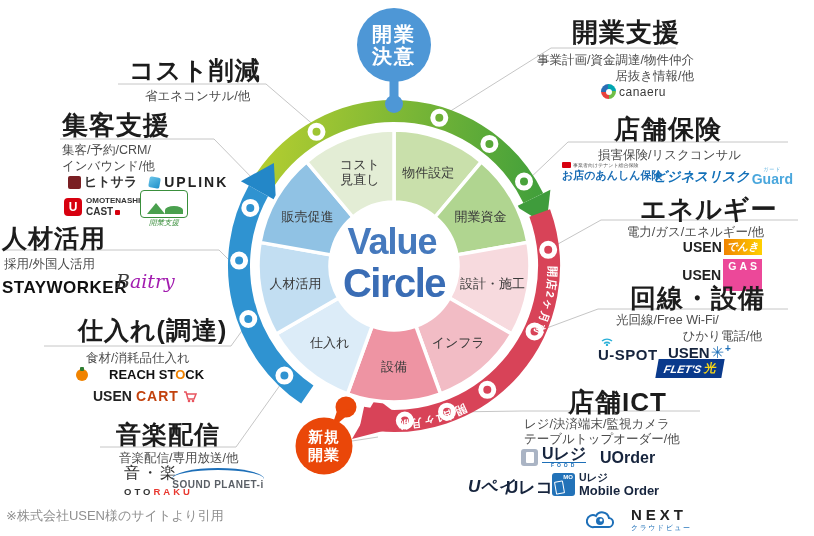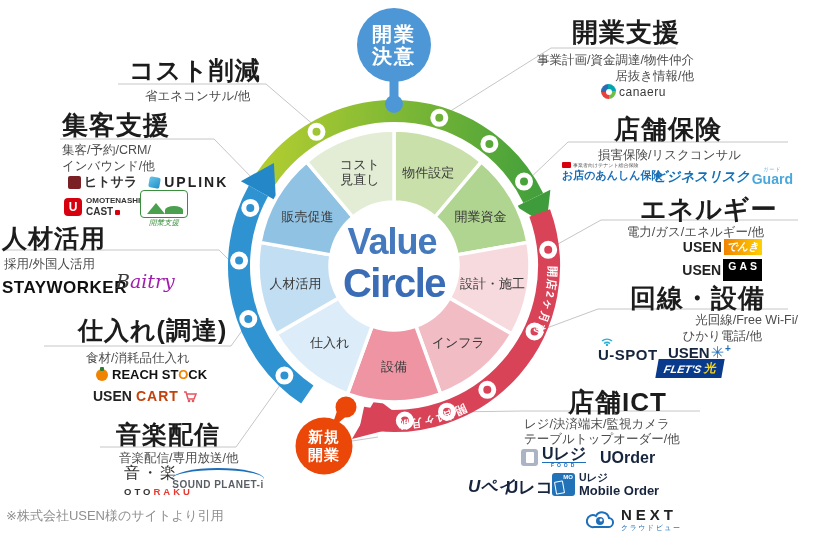--- a/index.html
+++ b/index.html
@@ -152,21 +152,21 @@
   <span style="font-size:7.5px;color:#3a8f3c;font-style:italic">開業支援</span>
 </div>
 
 <div class="h25" style="left:2px;top:222px">人材活用</div>
 <div class="sub" style="left:4px;top:256px">採用/外国人活用</div>
 <div class="abs" style="left:2px;top:278px;font-size:17px;font-weight:900;color:#101010;letter-spacing:.5px">STAYWORKER</div>
 <div class="abs" style="left:116px;top:270px;font-family:'DejaVu Serif','Liberation Serif',serif;font-style:italic;font-size:19px"><span style="color:#3c3c3c">B</span><span style="color:#a21caf">aitry</span></div>
 
 <div class="h25" style="left:78px;top:314px">仕入れ(調達)</div>
 <div class="sub" style="left:86px;top:350px">食材/消耗品仕入れ</div>
-<div class="lrow" style="left:96px;top:367px;gap:4px">
+<div class="lrow" style="left:76px;top:367px;gap:21px">
   <span style="width:12px;height:12px;border-radius:50%;background:#f08300;position:relative">
       <span style="position:absolute;top:-2px;left:4px;width:4px;height:4px;background:#2e7d32;border-radius:1px"></span>
     </span>
   <span style="font-size:13px;font-weight:900;color:#111"><span>REACH ST</span><span style="color:#f08300">O</span><span>CK</span></span>
 </div>
 <div class="lrow" style="left:93px;top:388px;gap:4px">
   <span style="font-size:14px;font-weight:900;color:#222">USEN</span>
   <span style="font-size:14px;font-weight:700;color:#c2410c;letter-spacing:1px">CART</span>
   <svg width="14" height="13">
       <path d="M1 2 h2 l2 7 h6 l2-5 h-9" fill="none" stroke="#e8545f" stroke-width="1.5"></path>
@@ -216,25 +216,25 @@
 </div>
 
 <div class="h26" style="left:640px;top:192px">エネルギー</div>
 <div class="sub" style="left:614px;top:224px;width:150px;text-align:right">電力/ガス/エネルギー/他</div>
 <div class="lrow" style="left:650px;top:239px;width:112px;justify-content:flex-end;gap:2px">
   <span style="font-size:14px;font-weight:900;color:#222">USEN</span>
   <span class="badge" style="background:linear-gradient(90deg,#f08300,#ffd000);font-size:10.5px;font-style:italic;padding:1px 3px">でんき</span>
 </div>
 <div class="lrow" style="left:650px;top:259px;width:112px;justify-content:flex-end;gap:2px">
   <span style="font-size:14px;font-weight:900;color:#222">USEN</span>
-  <span class="badge" style="background:#000000;font-size:10.5px;letter-spacing:3px;padding:1px 2px 9px 5px">GAS</span>
+  <span class="badge" style="background:#ec4899;font-size:10.5px;letter-spacing:3px;padding:1px 2px 19px 5px">GAS</span>
 </div>
 
 <div class="h26" style="left:630px;top:281px">回線・設備</div>
-<div class="sub" style="left:652px;top:312px;width:146px;text-align:right">光回線/Free Wi-Fi/</div>
+<div class="sub" style="left:616px;top:312px;width:146px;text-align:left">光回線/Free Wi-Fi/</div>
 <div class="sub" style="left:616px;top:328px;width:146px;text-align:right">ひかり電話/他</div>
 <div class="lcol" style="left:598px;top:336px;align-items:flex-start">
   <svg width="14" height="10" style="margin-left:2px">
       <path d="M2 5 a8 8 0 0 1 10 0 M4 7.5 a5 5 0 0 1 6 0" stroke="#2ab0d8" fill="none" stroke-width="1.5"></path>
       <circle cx="7" cy="9" r="1.2" fill="#2ab0d8"></circle>
     </svg>
   <span style="font-size:15px;font-weight:900;color:#16243d;letter-spacing:.5px">U-SPOT</span>
 </div>
 <div class="lrow" style="left:668px;top:343px;gap:1px">
   <span style="font-size:15px;font-weight:900;color:#16243d">USEN</span>
@@ -267,21 +267,21 @@
 <div class="lrow" style="left:552px;top:472px;gap:4px">
   <span style="width:23px;height:23px;background:#2272b8;border-radius:3px;position:relative">
     <span style="position:absolute;top:1px;right:2px;font-size:6px;font-weight:900;color:#fff">MO</span>
     <span style="position:absolute;left:3px;bottom:2px;width:7px;height:11px;border:1.5px solid #fff;border-radius:1px;transform:rotate(-10deg)"></span>
   </span>
   <span style="display:flex;flex-direction:column;line-height:1.1">
     <span style="font-size:10.5px;font-weight:900;color:#16243d">Uレジ</span>
     <span style="font-size:13px;font-weight:900;color:#16243d">Mobile Order</span>
   </span>
 </div>
-<div class="lrow" style="left:586px;top:506px;gap:5px">
+<div class="lrow" style="left:586px;top:506px;gap:15px">
   <svg width="30" height="22">
     <path d="M8 19 a6 6 0 1 1 2-11 a7 7 0 0 1 13 2 a4.5 4.5 0 0 1 -1 9 z" fill="none" stroke="#1d6fb8" stroke-width="2"></path>
     <circle cx="14" cy="13" r="4" fill="#1d6fb8"></circle>
       <circle cx="15" cy="12" r="1.5" fill="#fff"></circle>
   </svg>
   <span style="display:flex;flex-direction:column;line-height:1.2">
     <span style="font-size:15px;font-weight:800;color:#222;letter-spacing:4px">NEXT</span>
     <span style="font-size:7px;color:#1d6fb8;letter-spacing:1.5px">クラウドビュー</span>
   </span>
 </div>

